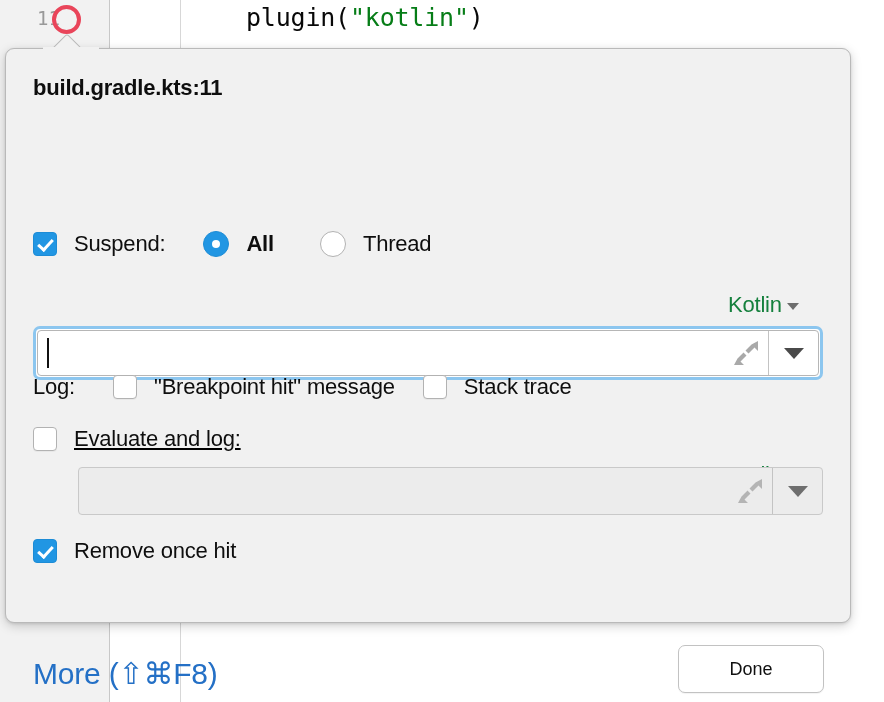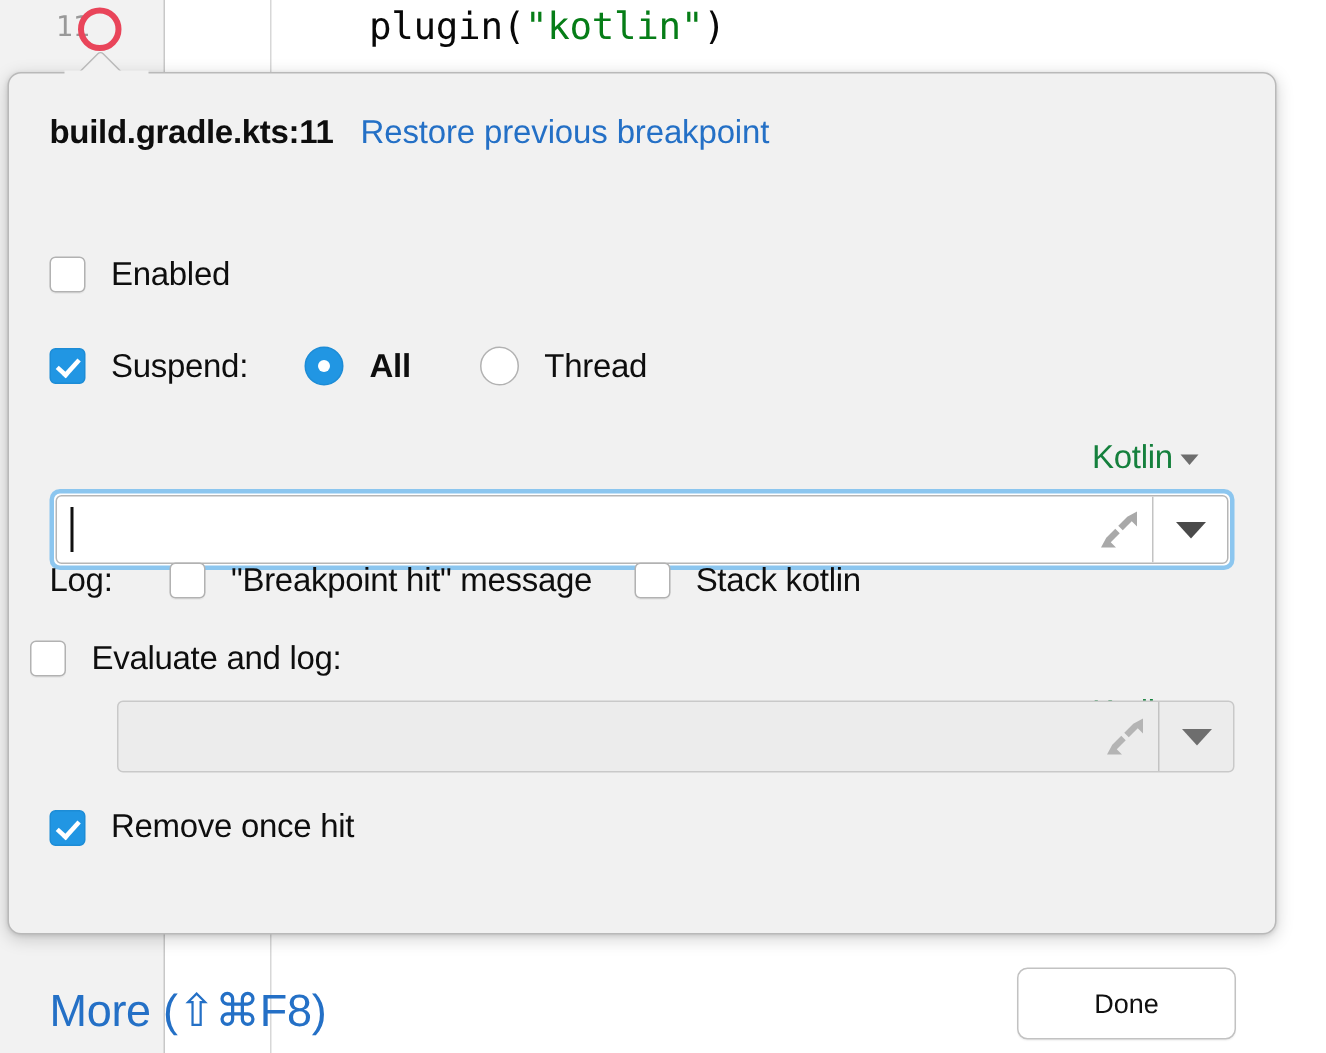--- a/index.html
+++ b/index.html
@@ -346,27 +346,22 @@
   <div class="code-line"><span>plugin(</span><span class="tok-string">"kotlin"</span><span>)</span></div>
 </div>
 
 <div id="popup">
 
   <div id="popup-tail"></div>
   <div id="popup-tail-mask"></div>
 
   <div id="title-row">
     <span id="popup-title">build.gradle.kts:11</span>
-    <span id="restore-link">Restore previous breakpoint</span>
-  </div>
-
-  <div class="row" style="left:27px; top:121px; gap:17px;">
-    <span class="cb off"></span>
-    <span class="lbl">Enabled</span>
-  </div>
+  </div>
+
 
   <div class="row" style="left:27px; top:182px; gap:17px;">
     <span class="cb on"></span>
     <span class="lbl">Suspend:</span>
     <span class="rb on" style="margin-left:21px;"></span>
     <span class="lbl bold">All</span>
     <span class="rb off" style="margin-left:29px;"></span>
     <span class="lbl">Thread</span>
   </div>
 
@@ -393,24 +388,24 @@
         <span class="dd-tri"></span>
       </div>
     </div>
   </div>
 
   <div class="row" style="left:27px; top:325px; gap:0px;">
     <span class="lbl">Log:</span>
     <span class="cb off" style="margin-left:38px;"></span>
     <span class="lbl" style="margin-left:17px;">"Breakpoint hit" message</span>
     <span class="cb off" style="margin-left:28px;"></span>
-    <span class="lbl" style="margin-left:17px;">Stack kotlin</span>
-  </div>
-
-  <div class="row" style="left:14px; top:377px; gap:17px;">
+    <span class="lbl" style="margin-left:17px;">Stack trace</span>
+  </div>
+
+  <div class="row" style="left:27px; top:377px; gap:17px;text-decoration:underline;">
     <span class="cb off"></span>
     <span class="lbl">Evaluate and log:</span>
   </div>
   <div class="lang-sel" style="left:722px; top:413px;">
     <span class="lbl gray">Kotlin</span>
     <span class="lang-caret"></span>
   </div>
 
   <div class="field-wrap" style="left:72px; top:418px; width:745px; height:48px;">
     <div class="field-inner disabled">
@@ -424,20 +419,20 @@
             <polygon points="1,25 11,25 7.5,21.5 13.5,15.5 10.5,12.5 4.5,18.5"></polygon>
           </g>
         </svg>
       </div>
       <div class="dd-btn">
         <span class="dd-tri dim"></span>
       </div>
     </div>
   </div>
 
-  <div class="row" style="left:27px; top:489px; gap:17px;align-items:flex-end;">
+  <div class="row" style="left:27px; top:489px; gap:17px;">
     <span class="cb on"></span>
     <span class="lbl">Remove once hit</span>
   </div>
 
   <div id="more-link">More (⇧⌘F8)</div>
   <div id="done-button">Done</div>
 </div>
 
 </body></html>

